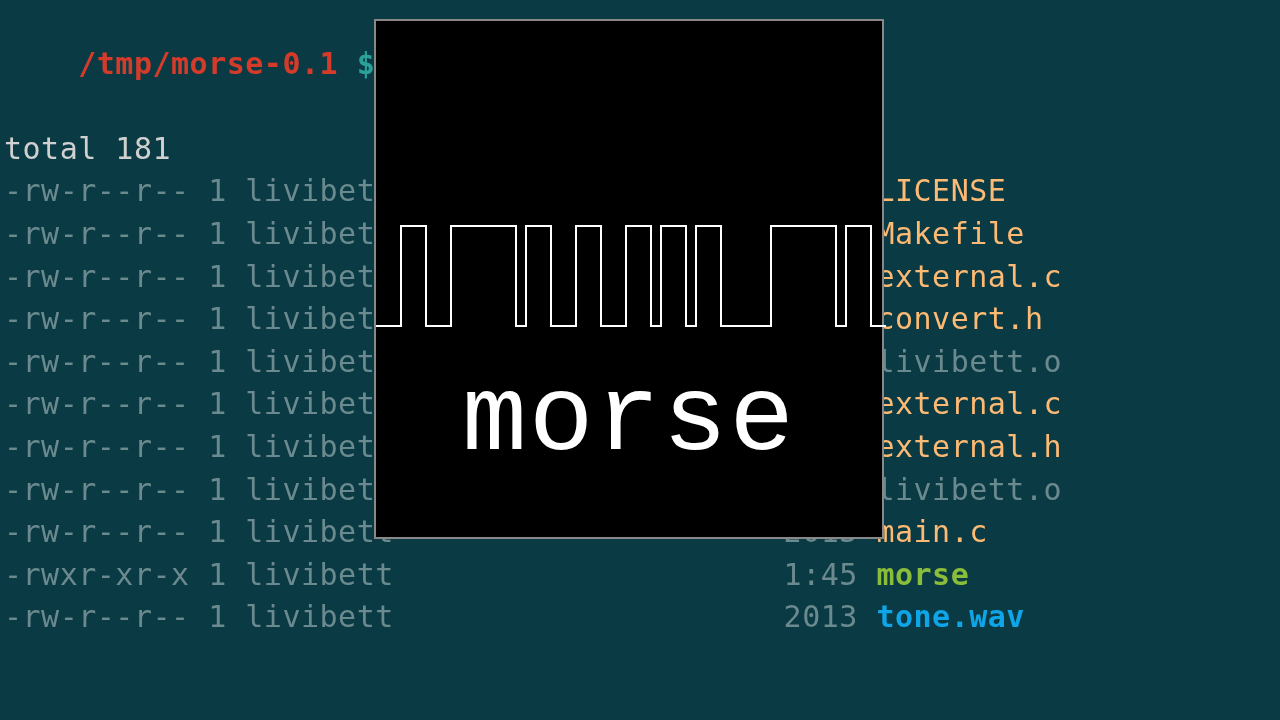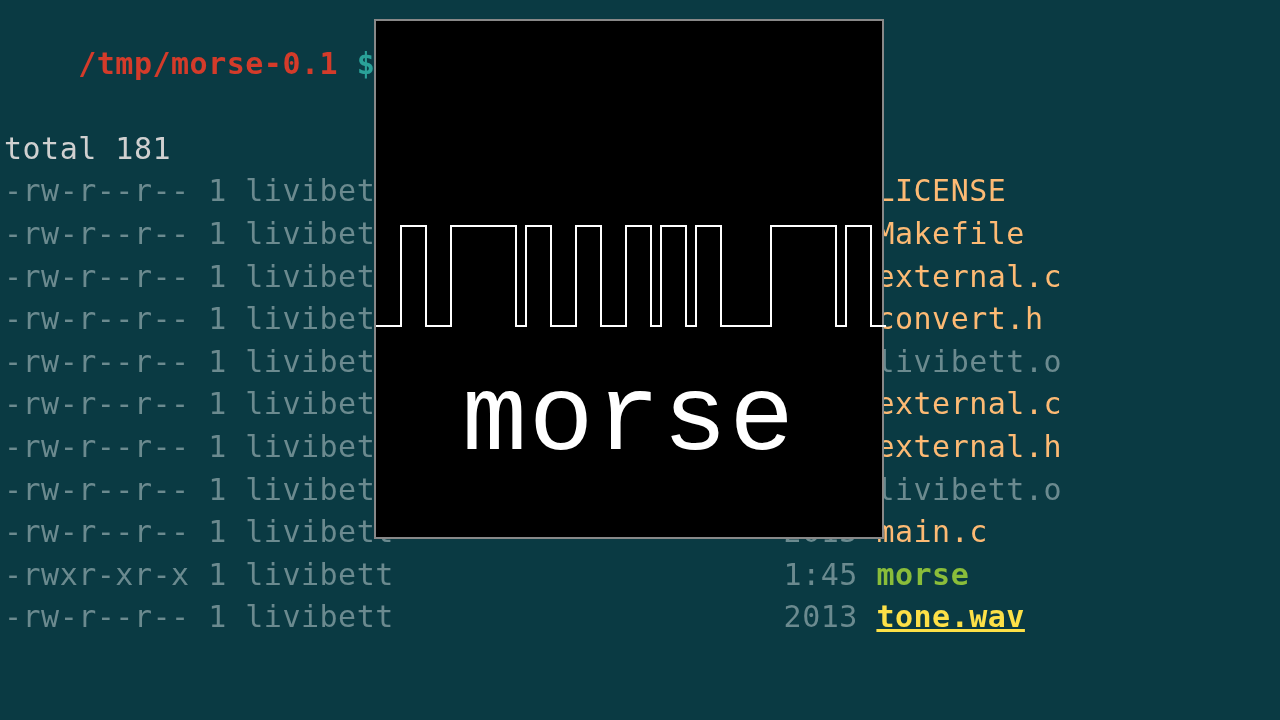--- a/index.html
+++ b/index.html
@@ -20,21 +20,21 @@
     letter-spacing: 0.5px;
   }
   .prompt-line { white-space: pre; }
   .dir { color: #d43b2a; font-weight: bold; }
   .dollar { color: #2aa198; font-weight: bold; }
   .cmd { color: #d0d0d0; }
   .dim { color: #6b8a8f; }
   .white { color: #fdba74; }
   .bold { font-weight: normal; }
   .exec { color: #8abd3a; font-weight: bold; }
-  .wav { color: #fde047; font-weight: bold; text-decoration: underline; }
+  .wav { color: #0ea5e9; font-weight: bold; }
   .row { white-space: pre; font-family: inherit; }
   .overlay {
     position: absolute;
     left: 374px;
     top: 19px;
     width: 510px;
     height: 520px;
     background: #000;
     border: 2px solid #888;
   }

